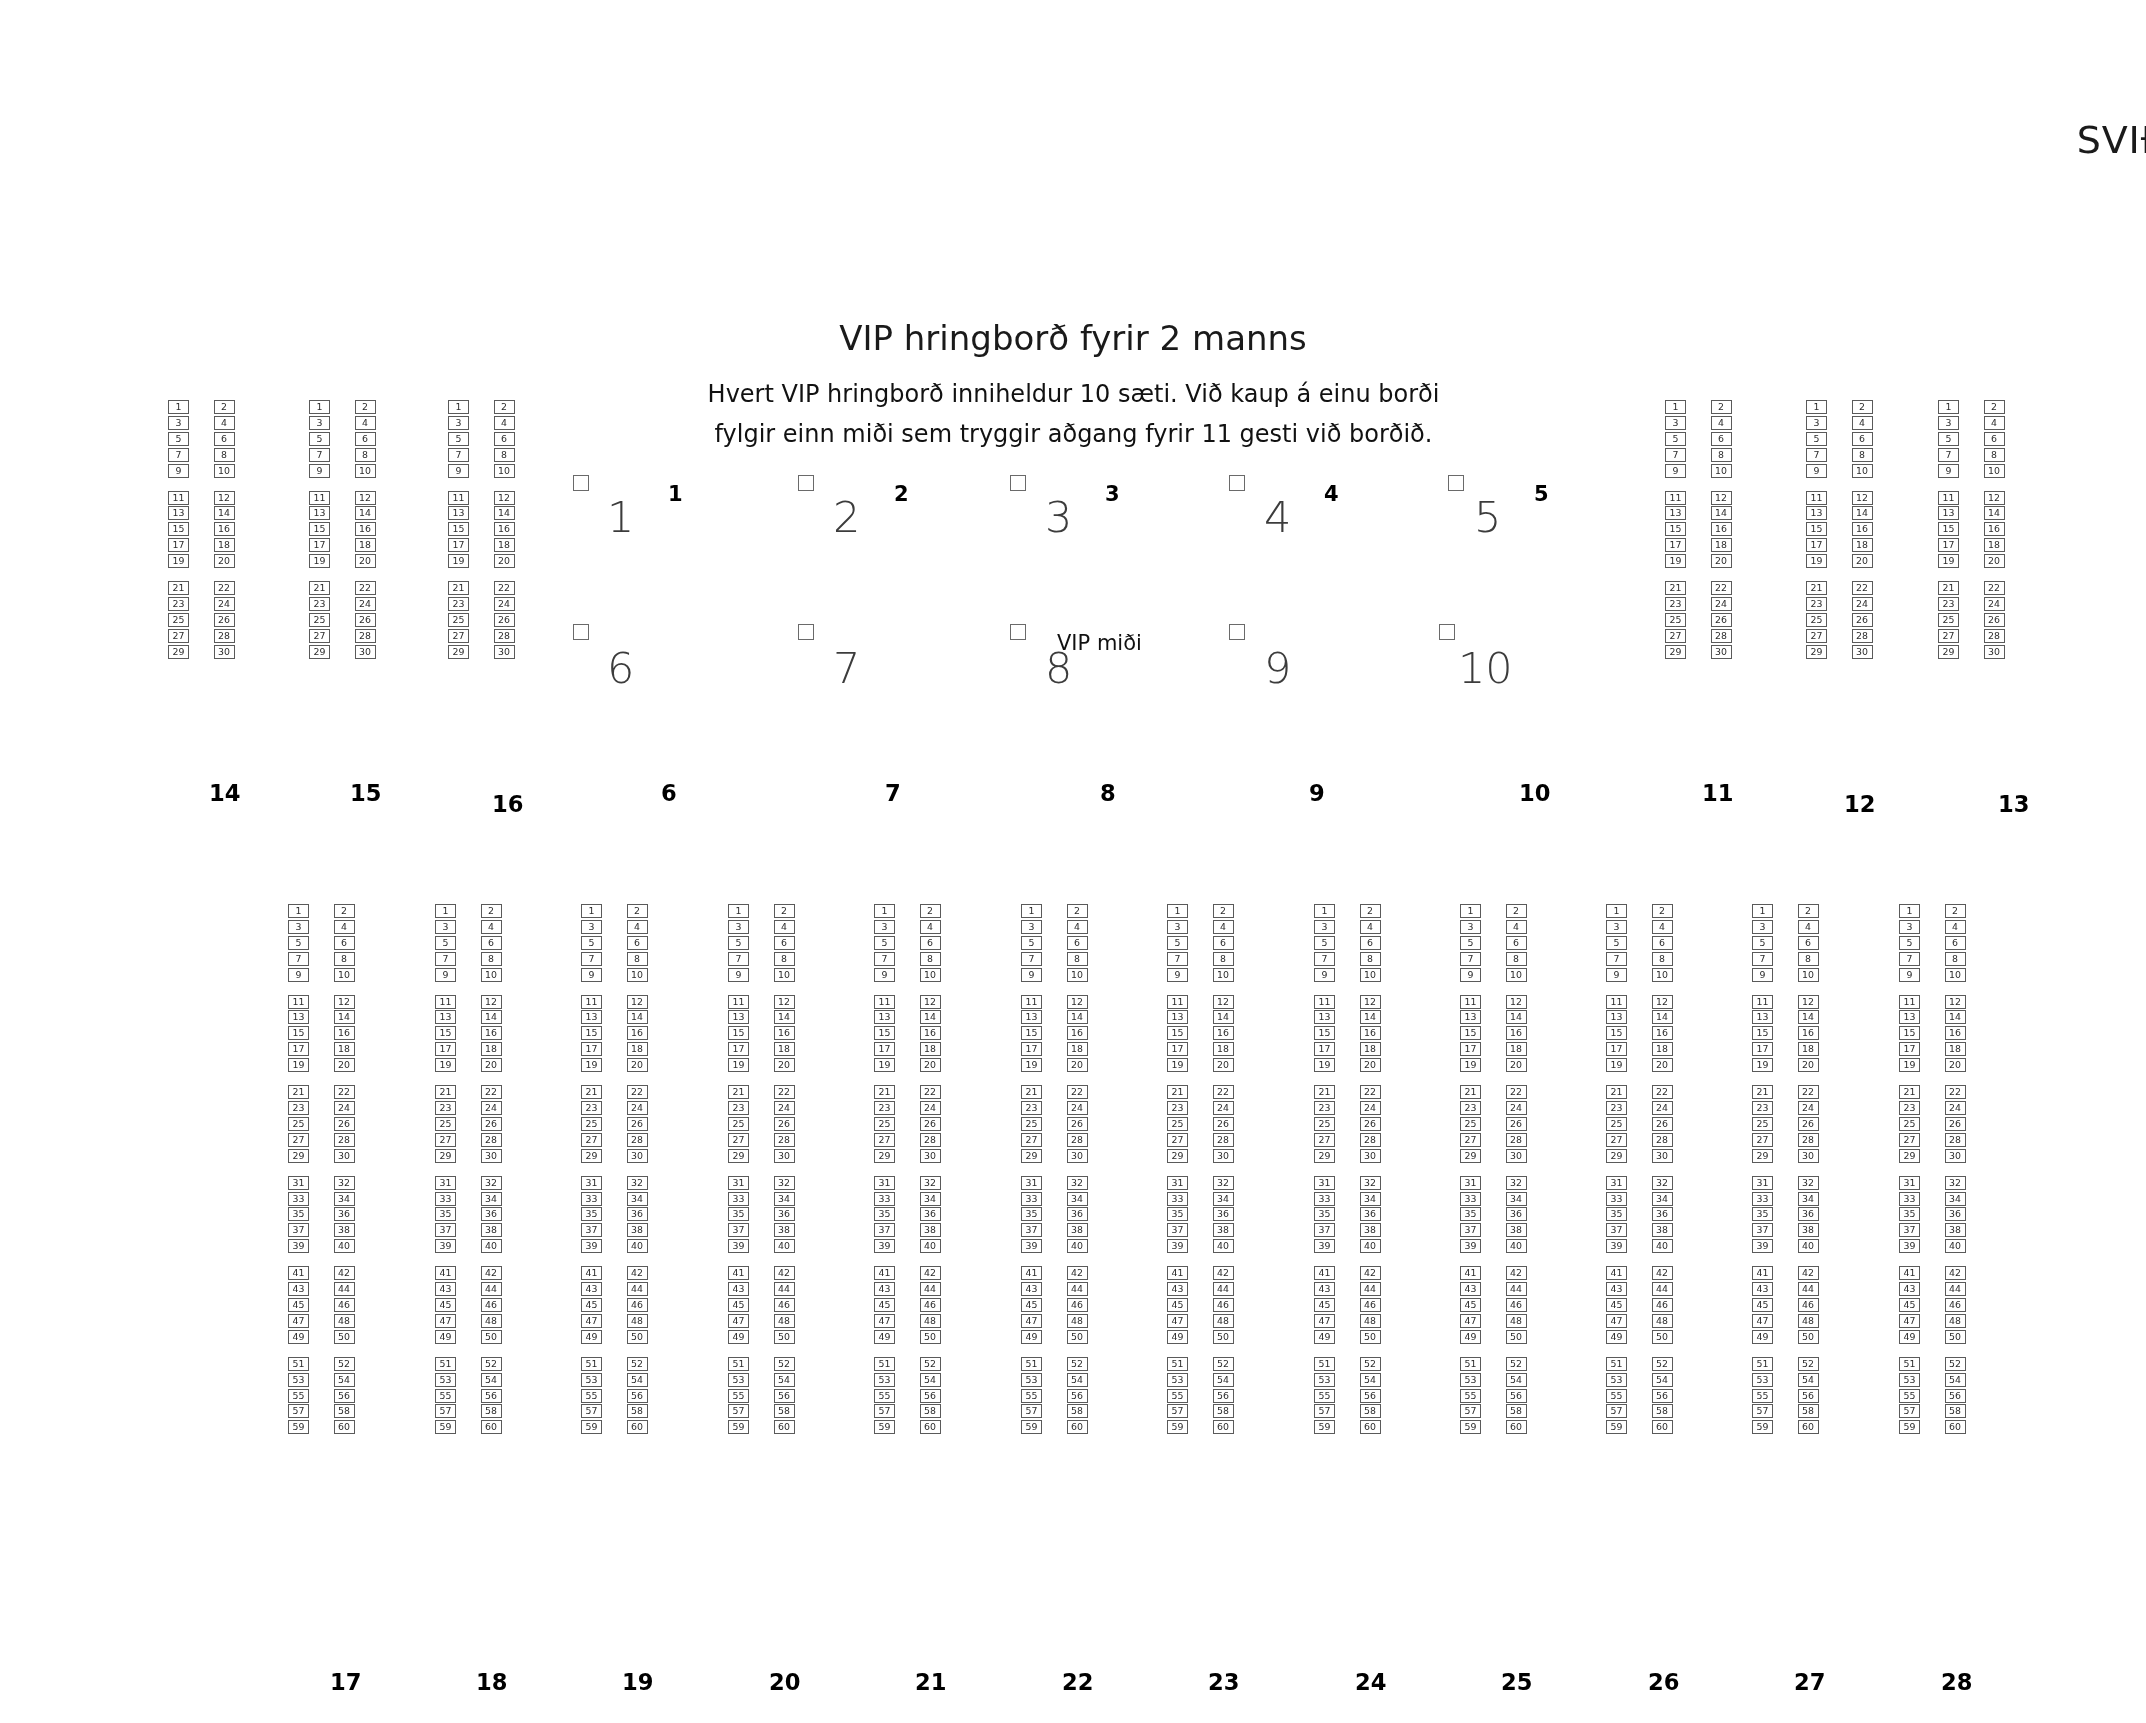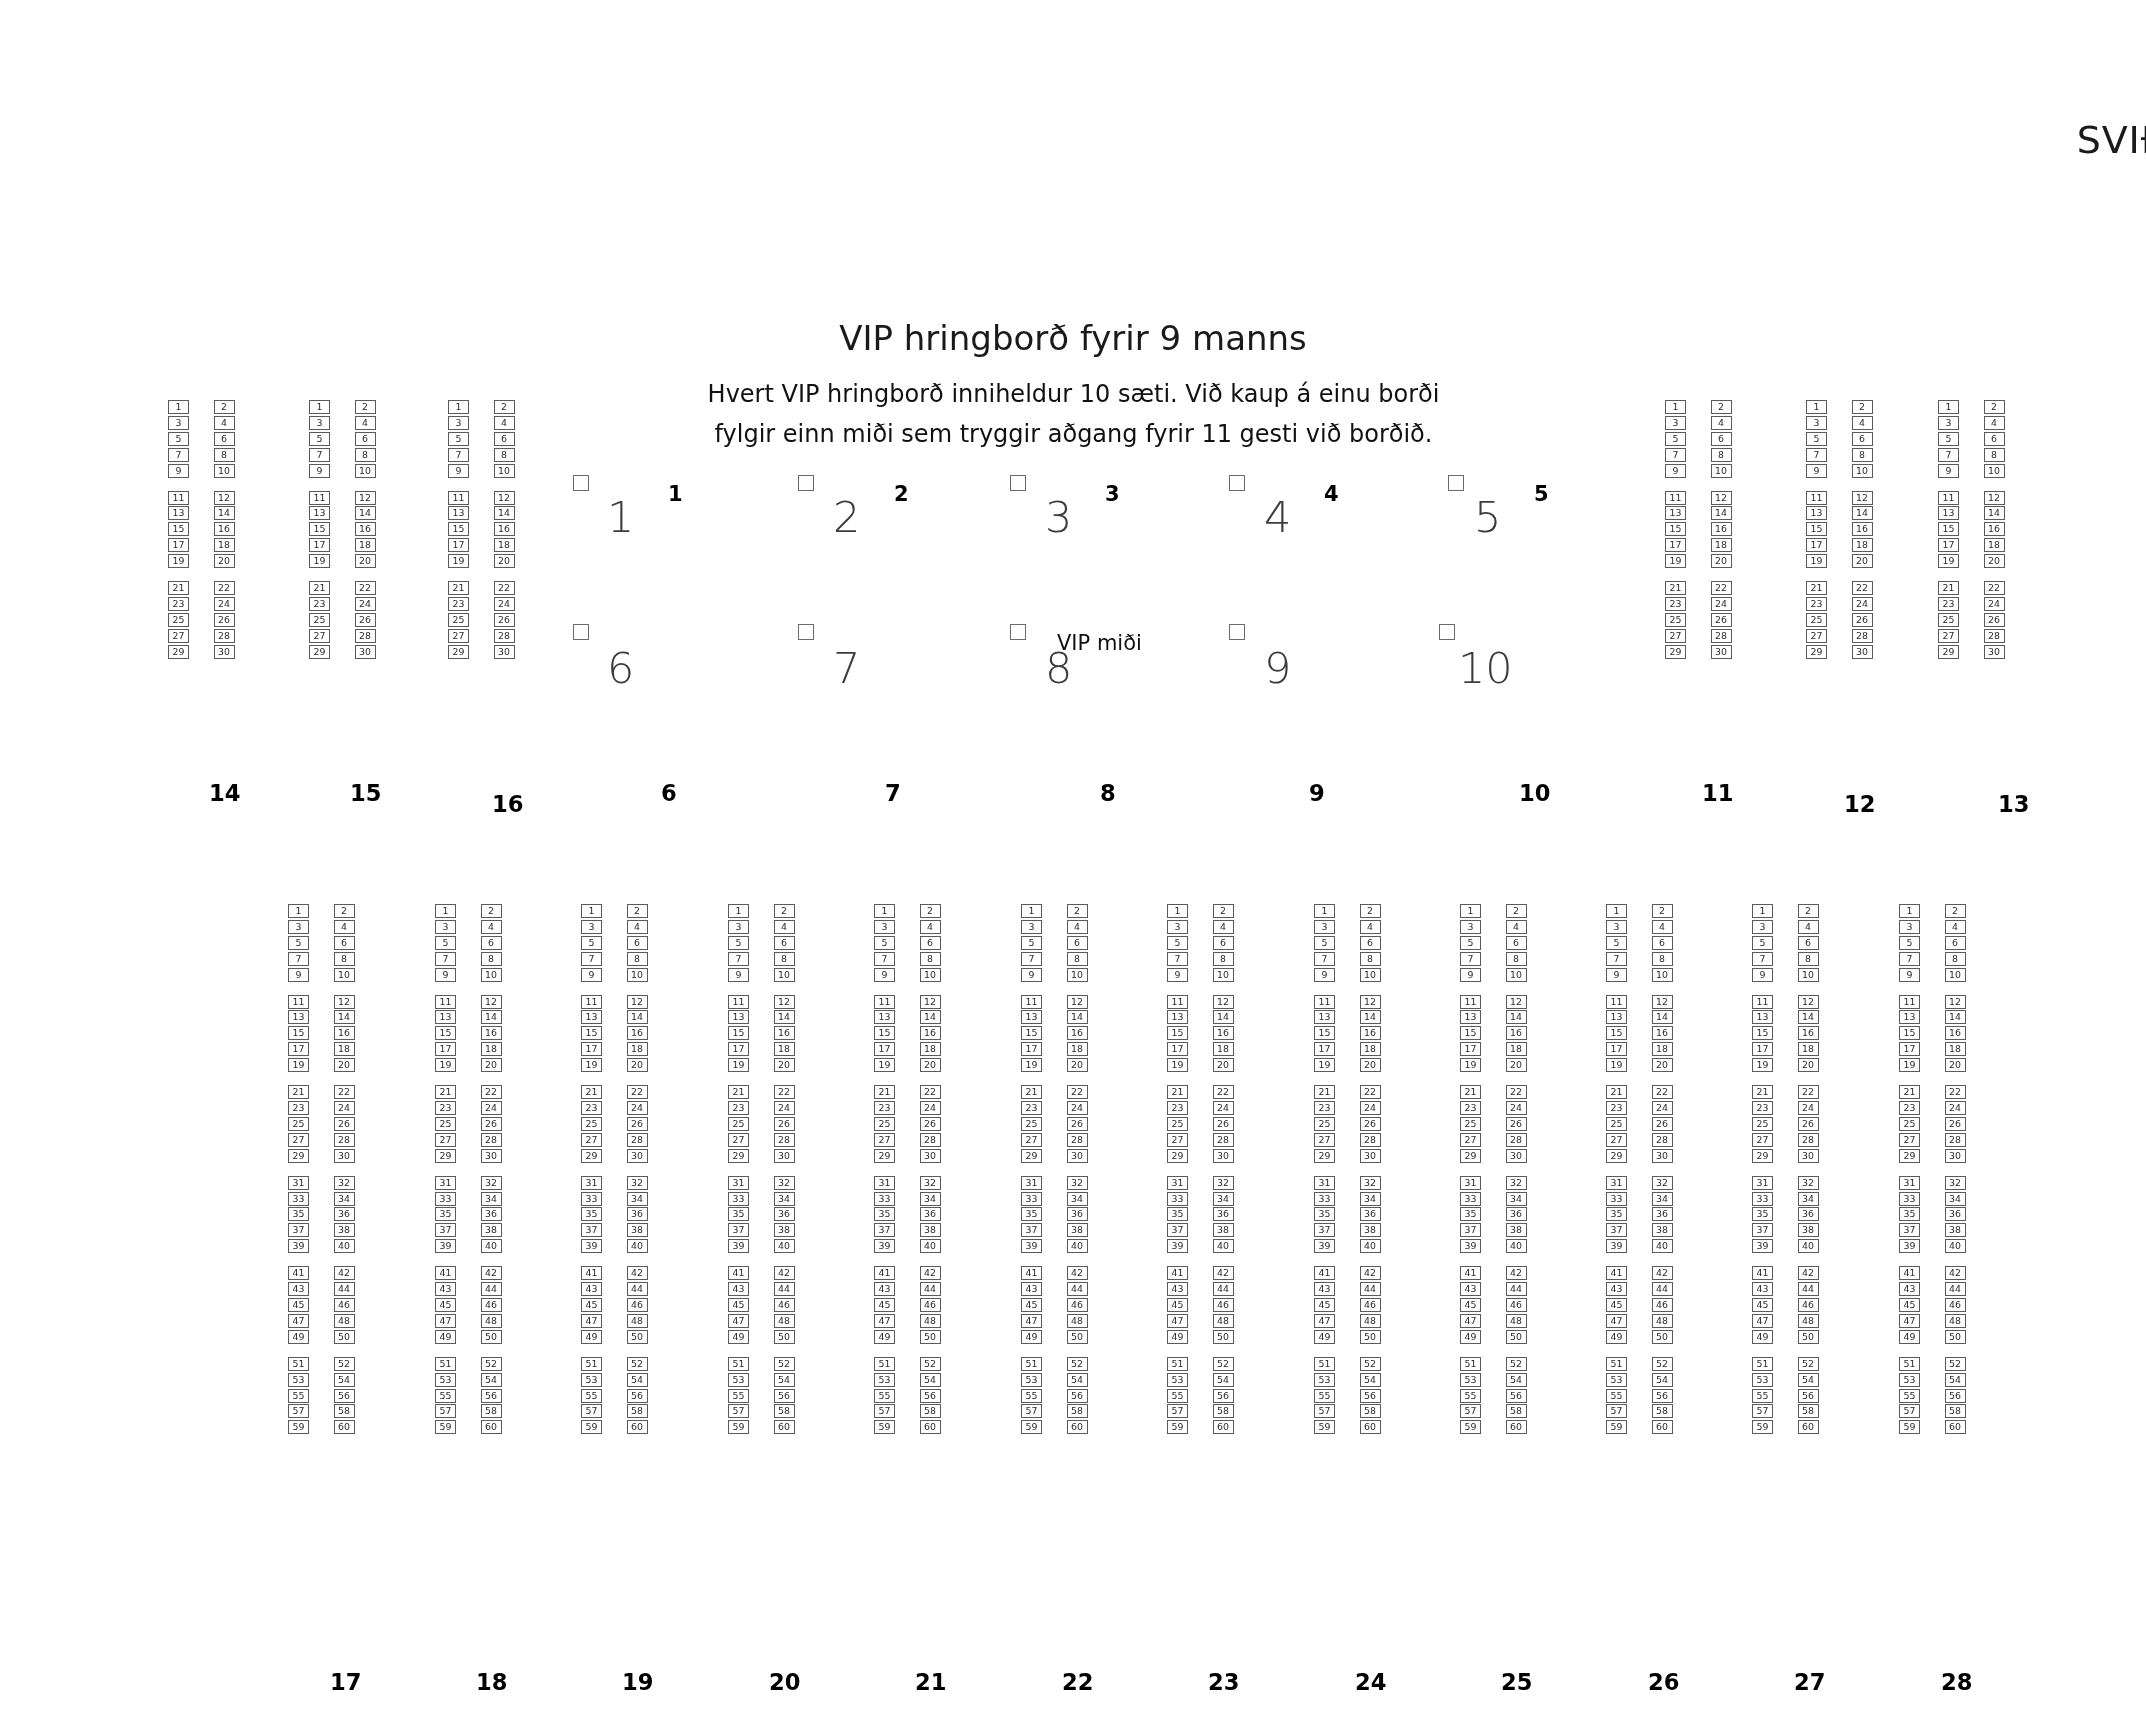--- a/index.html
+++ b/index.html
@@ -117,21 +117,21 @@
     font-size: 21px;
     font-weight: 700;
     color: #000;
   }
 </style>
 </head>
 <body>
 
 <div id="stage-title">SVIÐ</div>
 
-<div id="vip-heading">VIP hringborð fyrir 9 manns</div>
+<div id="vip-heading">VIP hringborð fyrir 2 manns</div>
 <div id="vip-desc">
   <div>Hvert VIP hringborð inniheldur 10 sæti. Við kaup á einu borði</div>
   <div>fylgir einn miði sem tryggir aðgang fyrir 11 gesti við borðið.</div>
 </div>
 <div id="vip-bord-label">VIP miði</div>
 
 <div id="seatmap-root">
     <div class="block" style="left: 168px; top: 400px;">
       <div class="seat-grid">
         <div class="seat-row">

